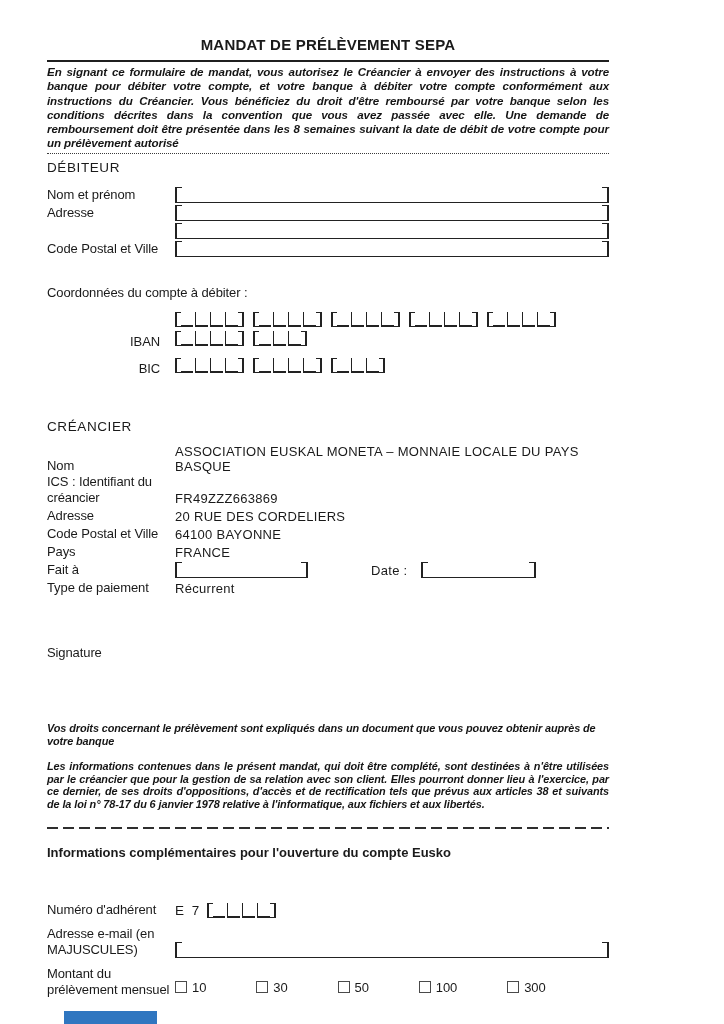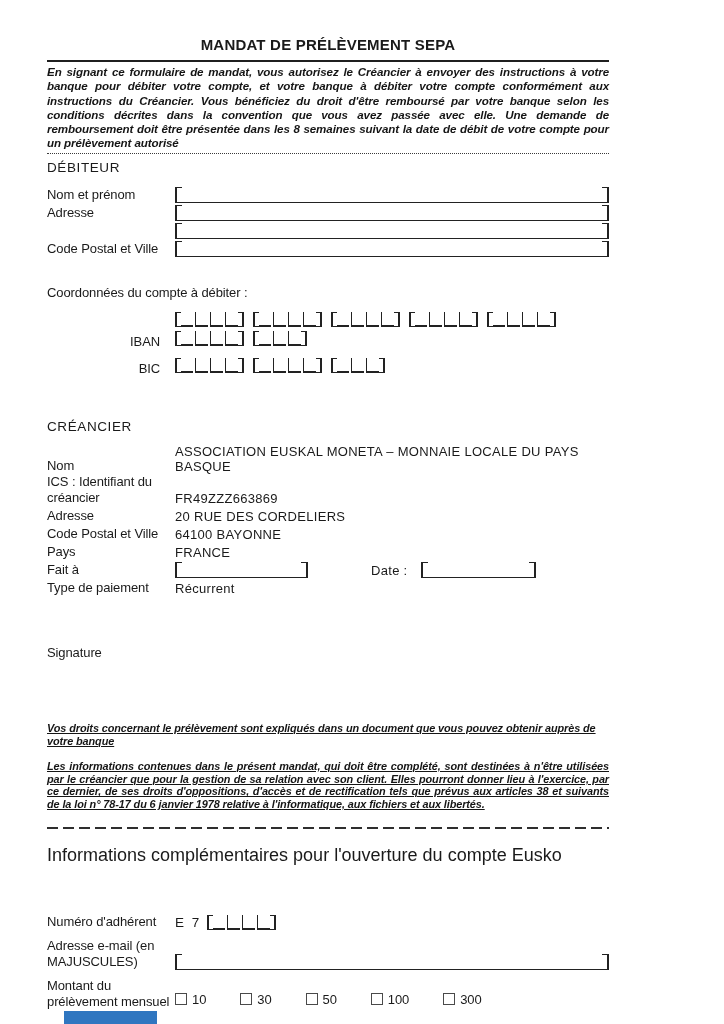--- a/index.html
+++ b/index.html
@@ -55,30 +55,30 @@
     border-left:2px solid #222;border-top:1.5px solid #222;border-bottom:1.5px solid #222;
   }
   .cg::after{
     content:"";position:absolute;right:0;top:0;bottom:0;width:4px;
     border-right:2px solid #222;border-top:1.5px solid #222;border-bottom:1.5px solid #222;
   }
   .cell{width:12px;margin:0 1px;border-bottom:2px solid #222;}
   .cell + .cell{border-left:1.5px solid #222;}
   .gap8{height:8px;}  .gap14{height:14px;}  .gap22{height:22px;}
   .subline{font-size:13px;margin:14px 0 12px 0;}
-  .notes{font-style:italic;font-weight:bold;color:#151515;text-decoration:underline;}
+  .notes{font-style:italic;font-weight:bold;color:#151515;}
   .note1{font-size:10.9px;margin:62px 0 0 0;line-height:13px;}
   .note2{font-size:10.9px;line-height:12.8px;text-align:justify;margin:12px 0 0 0;}
   .rule-dashed{
     height:2px;margin:16px 0 0 0;
     background:repeating-linear-gradient(90deg,#2e2e2e 0 11px,transparent 11px 16px);
   }
-  .comp-heading{font-size:18px;font-weight:normal;margin:16px 0 16px 0;letter-spacing:0;}
+  .comp-heading{font-size:13px;font-weight:bold;margin:16px 0 10px 0;letter-spacing:0;}
   .prefix{font-size:13.5px;letter-spacing:2px;margin-right:6px;}
-  .cbgroup{display:flex;gap:34px;}
+  .cbgroup{display:flex;gap:50px;}
   .cb{
     width:10px;height:10px;border:1.3px solid #4a4a4a;background:#fff;
     display:inline-block;flex:0 0 auto;
   }
   .cbitem{display:flex;align-items:center;gap:5px;font-size:13px;}
   .sig{font-size:13px;margin-top:49px;}
   .footer-bar{
     position:absolute;left:64px;top:1011px;width:93px;height:13px;
   }
 </style>

